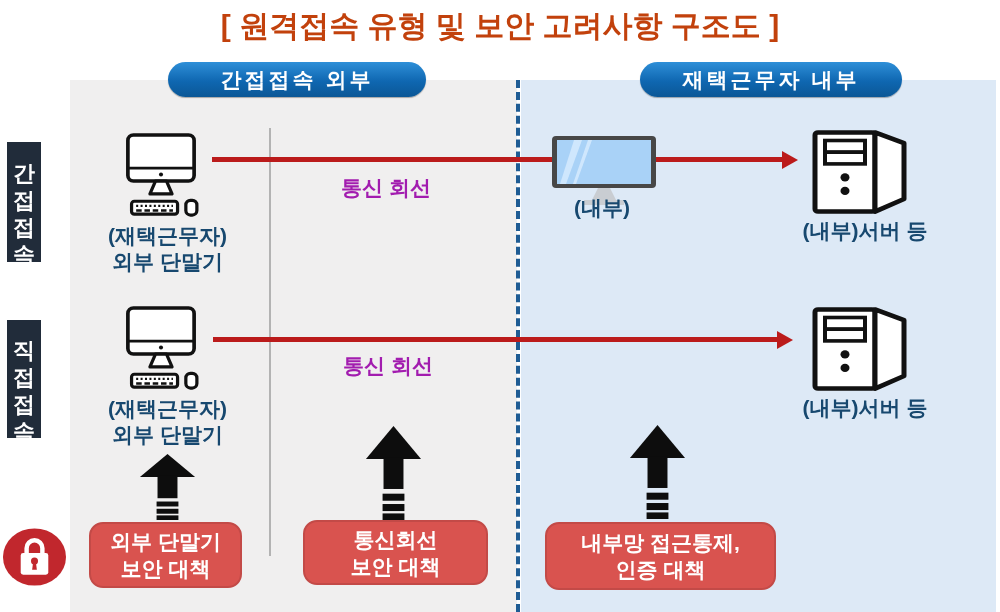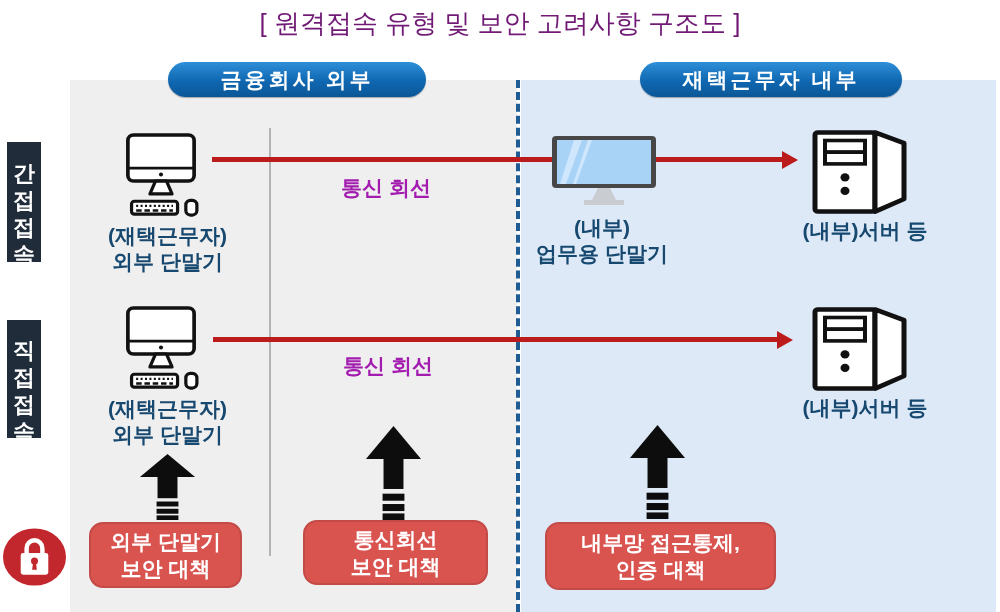--- a/index.html
+++ b/index.html
@@ -1,20 +1,20 @@
 <!DOCTYPE html>
 <html><head>
 <meta charset="utf-8">
 <style>
   html,body{margin:0;padding:0;background:#fff;}
   .stage{position:relative;width:1000px;height:612px;background:#ffffff;
          font-family:"Liberation Sans",sans-serif;overflow:hidden;}
 
   .title{position:absolute;top:6px;left:0;width:100%;text-align:center;
-         font-size:26px;font-weight:400;color:#701a75;}
+         font-size:30px;font-weight:700;color:#c2410c;}
 
   .zone{position:absolute;top:80px;height:532px;}
   .zone--external{left:70px;width:447px;background:#f0efef;}
   .zone--internal{left:521px;width:475px;background:#dde9f6;}
   .zone-divider{position:absolute;left:516px;top:80px;height:532px;width:0;
                 border-left:4px dashed #1f5c94;}
 
   .pill{position:absolute;top:62px;height:35px;border-radius:18px;
         background:linear-gradient(180deg,#2e8fd8 0%,#0f67b1 55%,#0b5796 100%);
         color:#fff;font-size:21px;font-weight:800;letter-spacing:3px;
@@ -41,21 +41,21 @@
   .conn--2{left:213px;top:331px;width:580px;} .conn--2 .line{width:564px;}
 
   .link-label{position:absolute;width:170px;text-align:center;font-size:21px;
               font-weight:800;color:#a21caf;}
   .link-label--1{left:301px;top:174px;}
   .link-label--2{left:303px;top:352px;}
 
   .node-label{position:absolute;text-align:center;font-size:21px;font-weight:800;
               color:#17486f;line-height:26px;}
   .node-label--source1{left:80px;top:223px;width:175px;}
-  .node-label--relay1{left:517px;top:215px;width:170px;}
+  .node-label--relay1{left:517px;top:195px;width:170px;}
   .node-label--target1{left:790px;top:218px;width:150px;}
   .node-label--source2{left:80px;top:396px;width:175px;}
   .node-label--target2{left:790px;top:395px;width:150px;}
 
   .svg-icon{position:absolute;}
 
   .measure{position:absolute;background:#d9534f;border:2px solid #c34a47;border-radius:14px;
            color:#fff;font-weight:800;font-size:21px;line-height:27px;text-align:center;
            display:flex;flex-direction:column;align-items:center;justify-content:center;}
   .measure--1{left:89px;top:522px;width:149px;height:62px;}
@@ -66,21 +66,21 @@
 <body>
 
 <div class="stage">
 
   <div class="title">[ 원격접속 유형 및 보안 고려사항 구조도 ]</div>
 
   <div class="zone zone--external"></div>
   <div class="zone zone--internal"></div>
   <div class="zone-divider"></div>
 
-  <div class="pill pill--external">금융회사 외부</div>
+  <div class="pill pill--external">간접접속 외부</div>
   <div class="pill pill--internal">재택근무자 내부</div>
 
   <div class="type-box type-box--1">간접접속</div>
   <div class="type-box type-box--2">직접접속</div>
 
   <div class="col-divider"></div>
 
   <div class="conn conn--1">
     <div class="line"></div>
     <div class="head"></div>
@@ -111,21 +111,20 @@
   <svg class="svg-icon" style="left:552px;top:136px;" width="104" height="70" viewBox="0 0 104 70" preserveAspectRatio="none">
     <rect x="0" y="0" width="104" height="52" rx="4" fill="#474747"></rect>
     <rect x="5" y="4" width="94" height="44" fill="#a9d2f7"></rect>
     <polygon points="22,4 30,4 14,48 8,48" fill="#dceeff" opacity="0.75"></polygon>
     <polygon points="36,4 40,4 24,48 21,48" fill="#dceeff" opacity="0.75"></polygon>
     <polygon points="46,52 58,52 64,64 40,64" fill="#c9cdd2"></polygon>
     <rect x="32" y="64" width="40" height="5" fill="#c9cdd2"></rect>
   </svg>
   <div class="node-label node-label--relay1">
     <div>(내부)</div>
-    <div>업무용 단말기</div>
   </div>
 
   <svg class="svg-icon" style="left:812px;top:127px;" width="95" height="90" viewBox="0 0 95 100" preserveAspectRatio="none">
     <rect x="3" y="6" width="60" height="88" rx="3" fill="#fff" stroke="#111" stroke-width="5"></rect>
     <polygon points="63,6 92,18 92,80 63,94" fill="#fff" stroke="#111" stroke-width="5" stroke-linejoin="round"></polygon>
     <rect x="13" y="15" width="40" height="13" fill="#fff" stroke="#111" stroke-width="4"></rect>
     <rect x="13" y="28" width="40" height="13" fill="#fff" stroke="#111" stroke-width="4"></rect>
     <circle cx="33" cy="56" r="4.5" fill="#111"></circle>
     <circle cx="33" cy="71" r="4.5" fill="#111"></circle>
   </svg>

